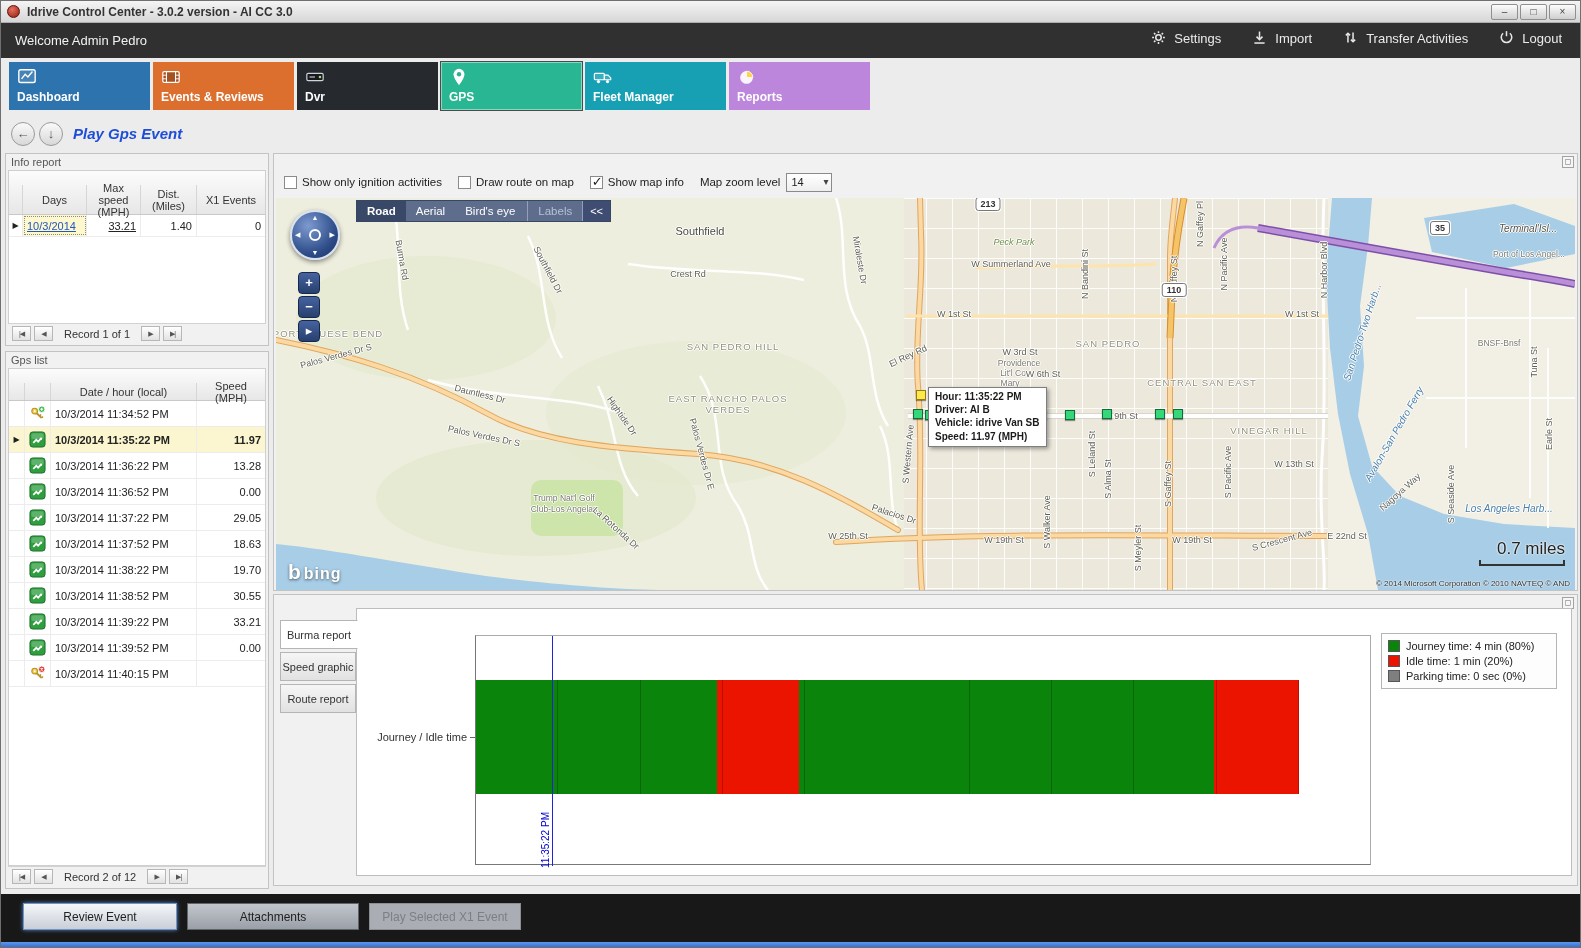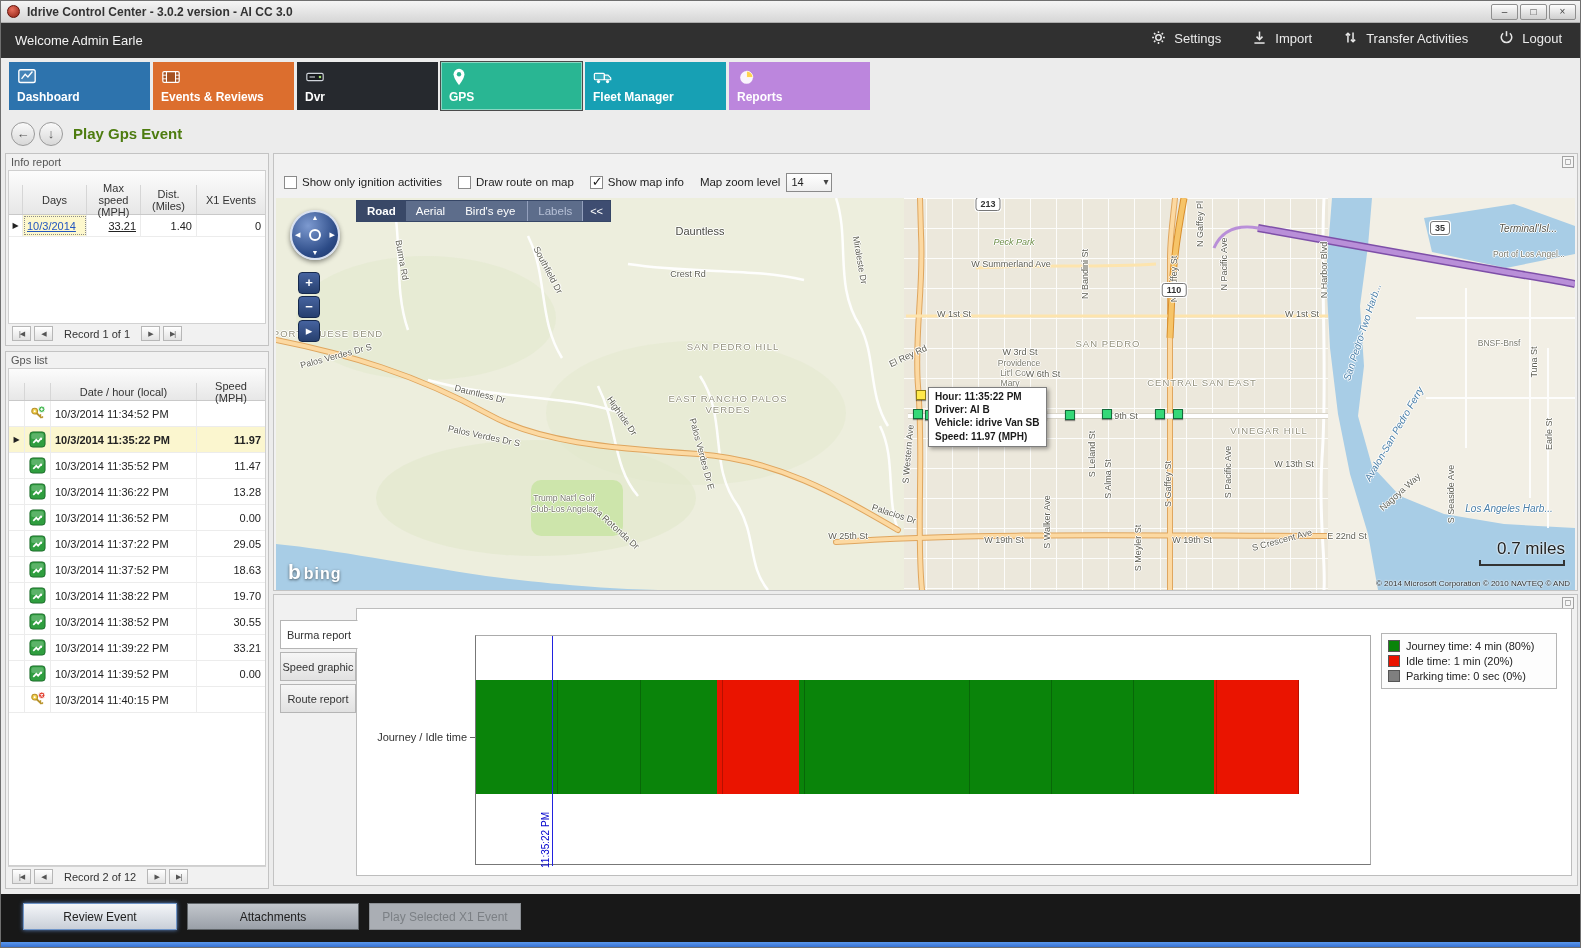--- a/index.html
+++ b/index.html
@@ -32,21 +32,21 @@
   .tile .tlab{position:absolute;left:8px;bottom:6px;color:#fff;font-size:12px;font-weight:bold;}
   .tile .tico{position:absolute;left:8px;top:5px;width:20px;height:20px;}
   .tile .tico svg{width:20px;height:20px;}
   .tile.sel{outline:1px solid #4b4b4b;box-shadow:inset 0 0 0 1px rgba(255,255,255,.45);}
 
   
   #pagehead{left:0;top:113px;width:100%;height:39px;}
   .circlebtn{position:absolute;top:8px;width:24px;height:24px;border-radius:50%;
              background:linear-gradient(#fafafa,#d8d8d8);border:1px solid #9a9a9a;
              color:#555;font-size:13px;line-height:22px;text-align:center;cursor:pointer;}
-  #pagetitle{left:72px;top:11px;font-size:15px;font-weight:bold;color:#4d7c0f;}
+  #pagetitle{left:72px;top:11px;font-size:15px;font-weight:bold;color:#1d4ed8;font-style:italic;}
 
   
   .panel{position:absolute;background:#f1f1f1;border:1px solid #c3c3c3;}
   .ptitle{position:absolute;left:5px;top:2px;font-size:11px;color:#555;}
   .pcol{position:absolute;top:2px;right:3px;width:12px;height:12px;border:1px solid #a2a2a2;
         background:#f6f6f6;font-size:8px;line-height:10px;text-align:center;color:#666;cursor:pointer;}
 
   
   .twrap{position:absolute;left:2px;top:16px;width:258px;background:#fff;border:1px solid #cfcfcf;}
   .hrow{display:flex;background:linear-gradient(#fcfcfc,#e7e7e7);border-bottom:1px solid #c9c9c9;}
@@ -179,21 +179,21 @@
     <div id="appicon" class="abs"></div>
     <div id="wintitle" class="abs">Idrive Control Center - 3.0.2 version - AI CC 3.0</div>
     <div id="winbtns" class="abs">
       <div class="wbtn">–</div>
       <div class="wbtn">□</div>
       <div class="wbtn">×</div>
     </div>
   </div>
 
   <div id="navbar" class="abs">
-    <div id="welcome" class="abs">Welcome Admin Earle</div>
+    <div id="welcome" class="abs">Welcome Admin Pedro</div>
     <div id="navactions" class="abs">
       <div class="nava">
         <span><svg viewBox="0 0 20 20">
               <g fill="none" stroke="#e6e6e6" stroke-width="1.8">
                 <circle cx="10" cy="10" r="3.2"></circle>
                 <path d="M10 2.5v2.2M10 15.3v2.2M2.5 10h2.2M15.3 10h2.2M4.7 4.7l1.6 1.6M13.7 13.7l1.6 1.6M15.3 4.7l-1.6 1.6M6.3 13.7l-1.6 1.6"></path>
               </g>
             </svg></span>
         <span>Settings</span>
       </div>
@@ -347,33 +347,20 @@
             <div class="dc gicon" style="width: 26px; justify-content: center;">
               <svg viewBox="0 0 18 18">
                 <rect x="1" y="1" width="16" height="16" rx="3" fill="#2f9e3f" stroke="#1d6b2a"></rect>
                 <rect x="2.5" y="2.5" width="13" height="6" rx="2" fill="rgba(255,255,255,.22)"></rect>
                 <path d="M4.5 12.5l3.2-3.2 2 2 3.6-4" fill="none" stroke="#fff" stroke-width="1.8"></path>
                 <path d="M13.8 6.8l-.2 2.8-2.6-.6z" fill="#fff"></path>
               </svg>
             </div>
             <div class="dc" style="width: 146px;">10/3/2014 11:35:22 PM</div>
             <div class="dc num" style="width: 68px; border-right: none;">11.97</div>
-          </div>
-          <div class="drow" style="height: 26px;">
-            <div class="dc selc" style="width: 16px;"></div>
-            <div class="dc gicon" style="width: 26px; justify-content: center;">
-              <svg viewBox="0 0 18 18">
-                <rect x="1" y="1" width="16" height="16" rx="3" fill="#2f9e3f" stroke="#1d6b2a"></rect>
-                <rect x="2.5" y="2.5" width="13" height="6" rx="2" fill="rgba(255,255,255,.22)"></rect>
-                <path d="M4.5 12.5l3.2-3.2 2 2 3.6-4" fill="none" stroke="#fff" stroke-width="1.8"></path>
-                <path d="M13.8 6.8l-.2 2.8-2.6-.6z" fill="#fff"></path>
-              </svg>
-            </div>
-            <div class="dc" style="width: 146px;">10/3/2014 11:35:52 PM</div>
-            <div class="dc num" style="width: 68px; border-right: none;">11.47</div>
           </div>
           <div class="drow" style="height: 26px;">
             <div class="dc selc" style="width: 16px;"></div>
             <div class="dc gicon" style="width: 26px; justify-content: center;">
               <svg viewBox="0 0 18 18">
                 <rect x="1" y="1" width="16" height="16" rx="3" fill="#2f9e3f" stroke="#1d6b2a"></rect>
                 <rect x="2.5" y="2.5" width="13" height="6" rx="2" fill="rgba(255,255,255,.22)"></rect>
                 <path d="M4.5 12.5l3.2-3.2 2 2 3.6-4" fill="none" stroke="#fff" stroke-width="1.8"></path>
                 <path d="M13.8 6.8l-.2 2.8-2.6-.6z" fill="#fff"></path>
               </svg>
@@ -575,21 +562,21 @@
           <path d="M1254,80 V300"></path>
             <path d="M1272,150 V330"></path>
             <path d="M1190,90 V250"></path>
         </g>
         <path d="M982,30 C1060,44 1150,60 1230,74 C1260,79 1285,83 1299,86" fill="none" stroke="#7e4fa8" stroke-width="8"></path>
         <path d="M982,30 C1060,44 1150,60 1230,74 C1260,79 1285,83 1299,86" fill="none" stroke="#b98fd8" stroke-width="5"></path>
         <path d="M982,30 C958,26 945,34 938,50" fill="none" stroke="#b98fd8" stroke-width="3"></path>
       </svg>
 
       <div id="map-labels">
-          <span class="ml place" style="left: 424px; top: 33px;">Dauntless</span>
+          <span class="ml place" style="left: 424px; top: 33px;">Southfield</span>
           <span class="ml road" style="left: 412px; top: 76px;">Crest Rd</span>
           <span class="ml road" style="left: 126px; top: 62px; transform: translate(-50%, -50%) rotate(80deg);">Burma Rd</span>
           <span class="ml road" style="left: 272px; top: 72px; transform: translate(-50%, -50%) rotate(62deg);">Southfield Dr</span>
           <span class="ml road" style="left: 584px; top: 62px; transform: translate(-50%, -50%) rotate(80deg);">Miraleste Dr</span>
           <span class="ml park" style="left: 738px; top: 44px;">Peck Park</span>
           <span class="ml road" style="left: 735px; top: 66px;">W Summerland Ave</span>
           <span class="ml road" style="left: 809px; top: 76px; transform: translate(-50%, -50%) rotate(-90deg);">N Bandini St</span>
           <span class="ml road" style="left: 924px; top: 26px; transform: translate(-50%, -50%) rotate(-90deg);">N Gaffey Pl</span>
           <span class="ml road" style="left: 898px; top: 81px; transform: translate(-50%, -50%) rotate(-90deg);">N Gaffey St</span>
           <span class="ml road" style="left: 948px; top: 66px; transform: translate(-50%, -50%) rotate(-90deg);">N Pacific Ave</span>

